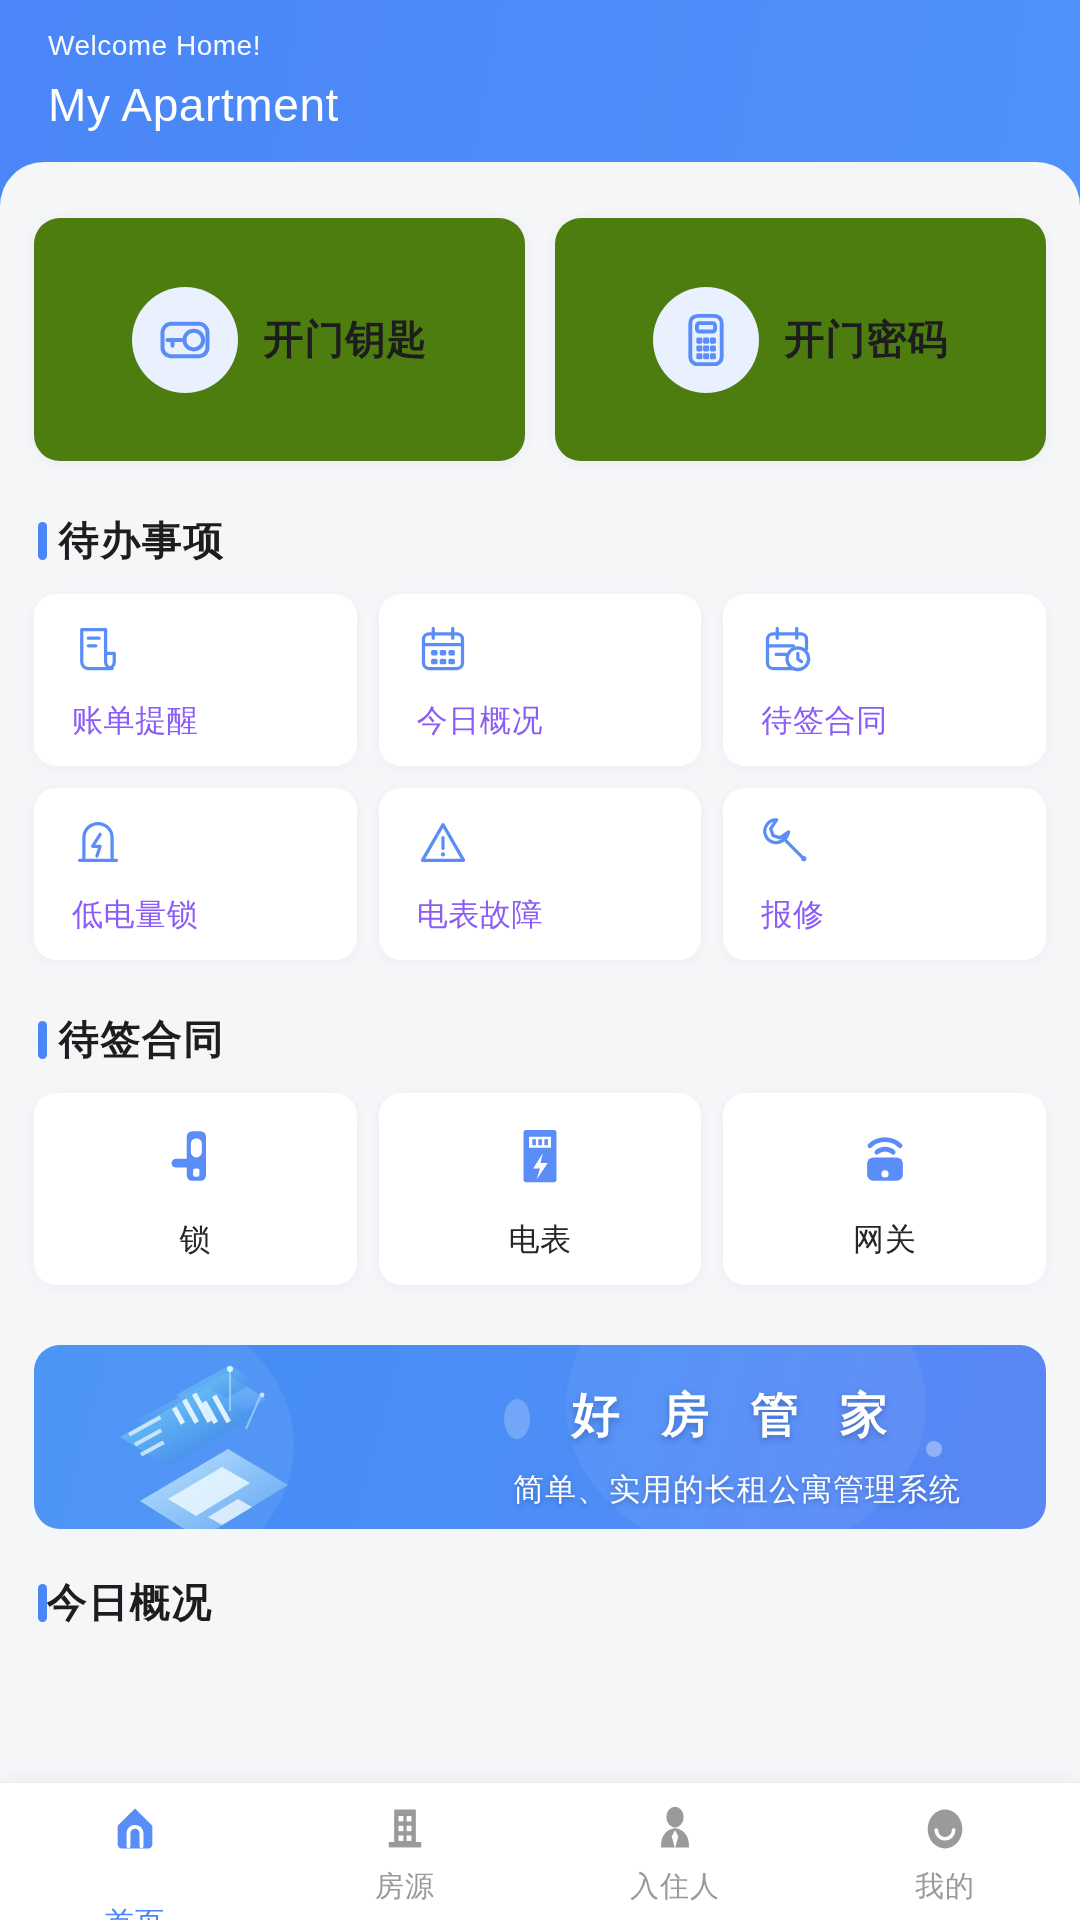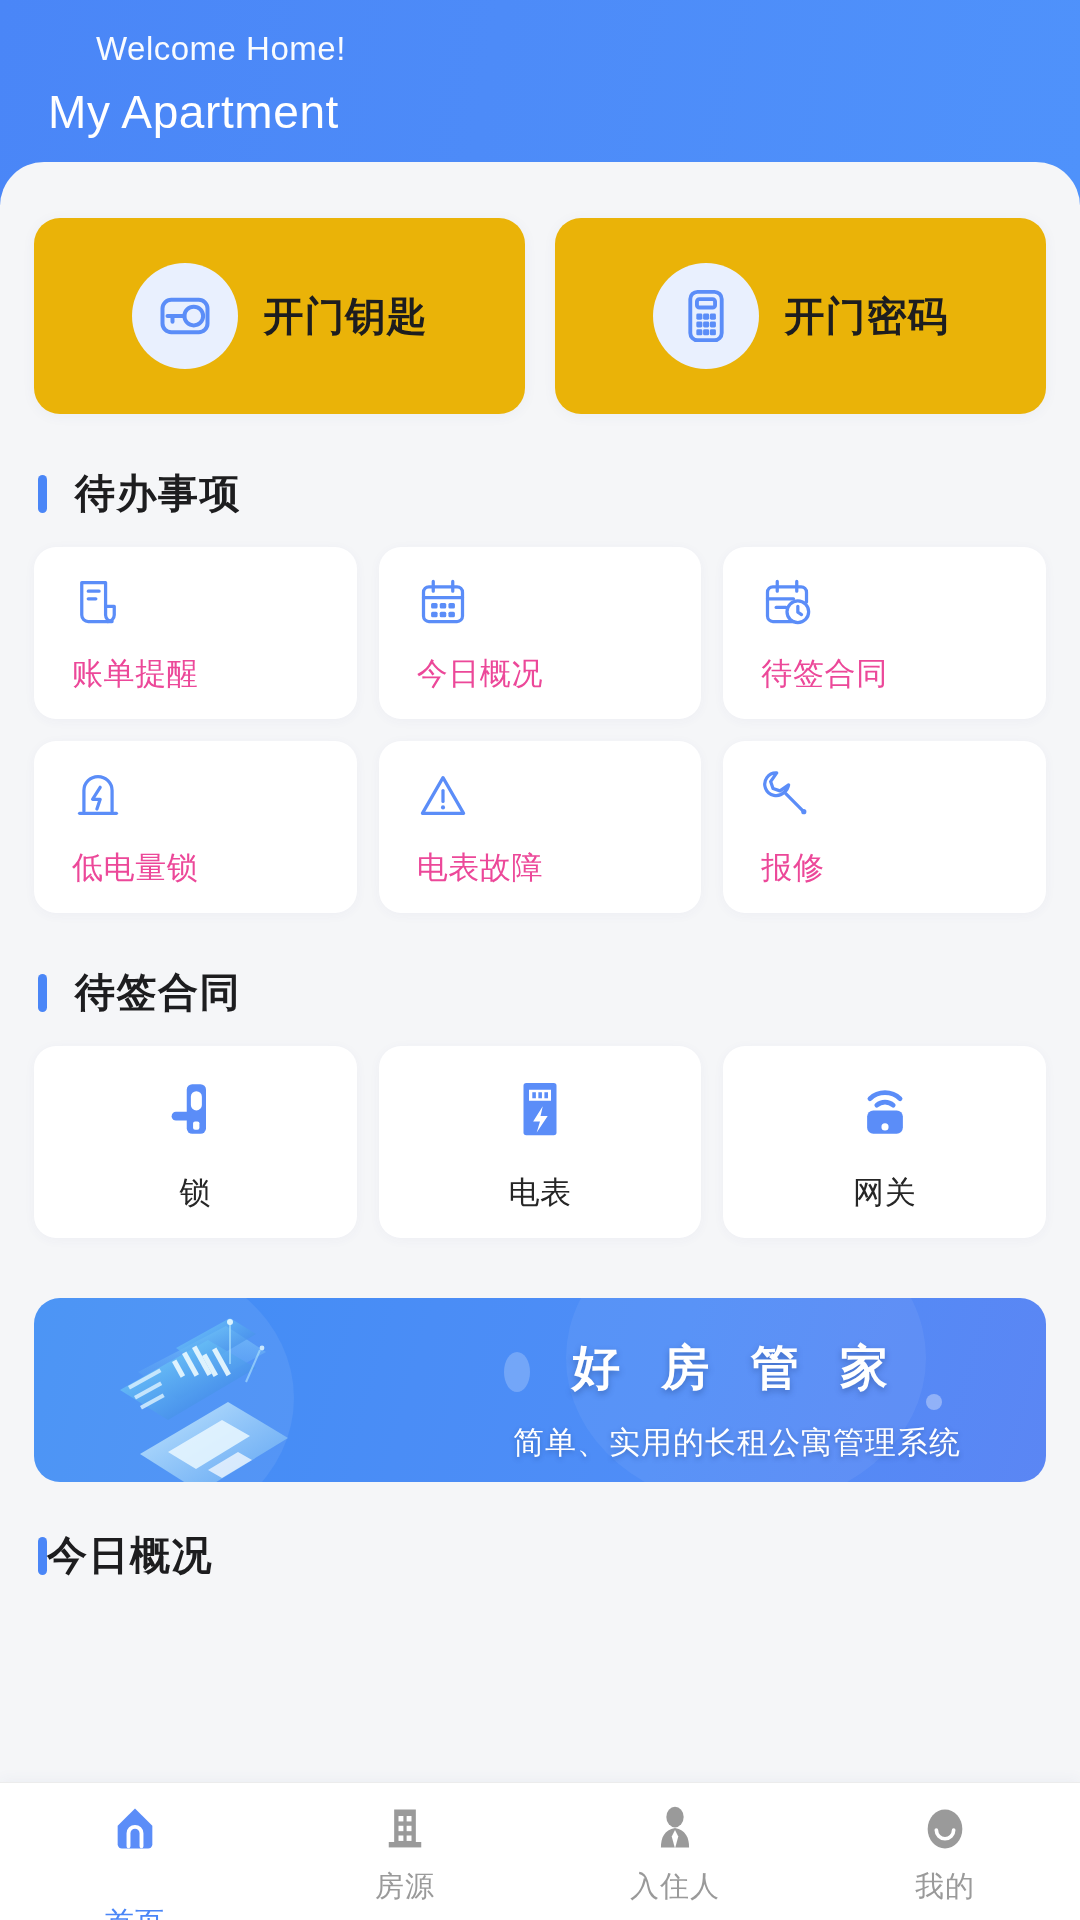--- a/index.html
+++ b/index.html
@@ -11,68 +11,68 @@
     position:relative;
   }
 
   
   .header {
     position:absolute; left:0; top:0; width:1080px; height:205px;
     background:linear-gradient(100deg,#4a86f7 0%,#4d8bf8 45%,#4f92fb 100%);
     padding:28px 0 0 48px;
   }
   .welcome {
-    color:#ffffff; font-size:33px; font-weight:400; letter-spacing:.5px;
-    opacity:.97; line-height:1.3;margin-left:48px;
+    color:#ffffff; font-size:28px; font-weight:400; letter-spacing:.5px;
+    opacity:.97; line-height:1.3;
   }
   .app-title {
     color:#ffffff; font-size:46px; font-weight:400; letter-spacing:.6px;
     margin-top:14px; line-height:1.18;
   }
 
   
   .sheet {
     position:absolute; left:0; top:162px; width:1080px; height:1758px;
     background:#f5f6f8;
     border-radius:44px 44px 0 0;
     padding:0 34px;
   }
 
   
   .quick-row { display:flex; gap:30px; padding-top:56px; }
   .quick-card {
-    flex:1; height:196px; background:#eab308; border-radius:26px;
+    flex:1; height:243px; background:#4d7c0f; border-radius:26px;
     display:flex; align-items:center; justify-content:center; gap:26px;
     box-shadow:0 2px 14px rgba(60,80,130,.05);
   }
   .quick-ico-wrap {
     width:106px; height:106px; border-radius:50%;
     background:#e9f0fe; display:flex; align-items:center; justify-content:center;
     flex:0 0 auto;
   }
   .quick-label { font-size:40px; color:#1d1d1f; font-weight:600; letter-spacing:1px; }
 
   
   .section-head {
-    display:flex; align-items:center; gap:28px;
+    display:flex; align-items:center; gap:12px;
     margin:52px 0 26px 4px;
   }
   .sec-bar { width:9px; height:38px; background:#4a86f7; border-radius:5px; flex:0 0 auto; }
   .sec-title { font-size:40px; color:#1d1d1f; font-weight:600; letter-spacing:1.5px; }
 
   
   .grid3 { display:grid; grid-template-columns:repeat(3,1fr); gap:22px; }
   .tile {
     background:#fff; border-radius:22px; height:172px;
     display:flex; flex-direction:column; align-items:flex-start;
     justify-content:center; padding-left:38px; gap:20px;
     box-shadow:0 2px 12px rgba(60,80,130,.045);
   }
   .tile-ico { height:62px; display:flex; align-items:center; }
-  .tile-label { font-size:31px; color:#ec4899; letter-spacing:.6px; }
+  .tile-label { font-size:31px; color:#8b5cf6; letter-spacing:.6px; }
 
   .dev-tile {
     background:#fff; border-radius:22px; height:192px;
     display:flex; flex-direction:column; align-items:center;
     justify-content:center; gap:24px;
     box-shadow:0 2px 12px rgba(60,80,130,.045);
   }
   .dev-ico { height:78px; display:flex; align-items:center; justify-content:center; }
   .dev-label { font-size:31px; color:#262626; letter-spacing:.6px; }
 

